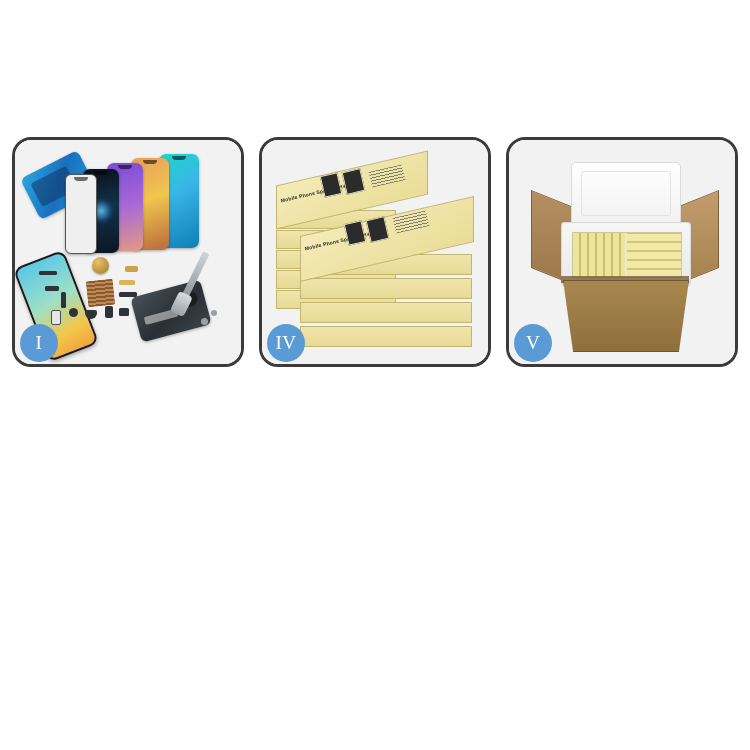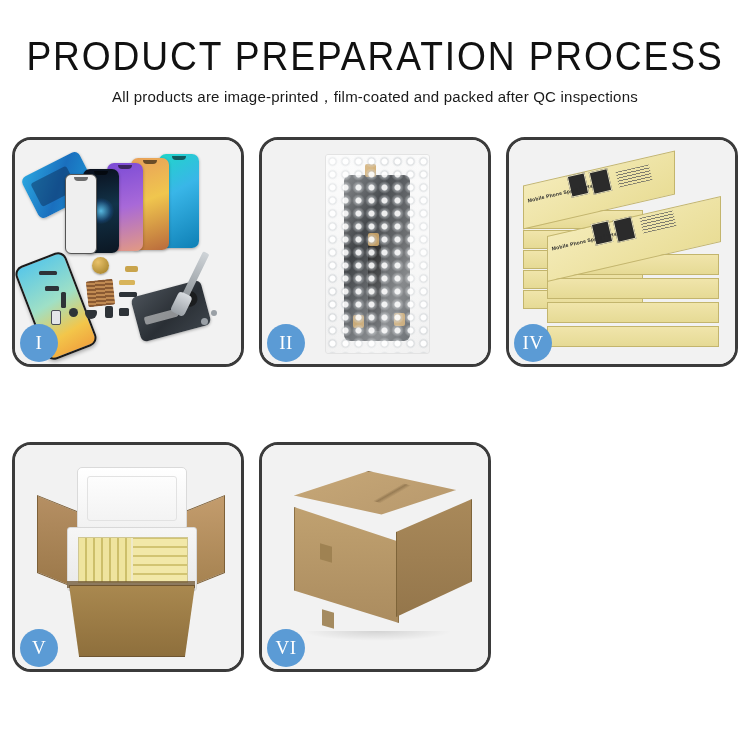--- a/index.html
+++ b/index.html
@@ -248,24 +248,20 @@
   .p6 .tapeB{position:absolute;left:60px;top:166px;width:12px;height:16px;
     background:#9c7f50;opacity:.9;transform:skewY(17deg);}
   .p6 .gshadow{position:absolute;left:40px;top:186px;width:150px;height:10px;
     background:radial-gradient(ellipse at 50% 0%,rgba(0,0,0,.13),transparent 70%);}
 </style>
 </head>
 <body>
 
 <div class="page">
 
-  <div class="header">
-    <div class="title">PRODUCT PREPARATION PROCESS</div>
-    <div class="subtitle">All products are image-printed，film-coated and packed after QC inspections</div>
-  </div>
 
   <div class="grid">
 
     <div class="panel p1">
       <div class="canvas">
         <div class="blue-film"></div>
         <div class="fan">
           <div class="ph f1">
               <span class="notch"></span>
             </div>
@@ -297,35 +293,20 @@
         <span class="sp h"></span>
         <span class="sp i"></span>
         <span class="sp j"></span>
         <span class="sp k"></span>
         <span class="sp l"></span>
         <span class="sp m"></span>
       </div>
       <div class="badge">I</div>
     </div>
 
-    <div class="panel p2">
-      <div class="canvas">
-        <div class="bag">
-          <div class="screen"></div>
-          <div class="flex"></div>
-          <span class="tape t1"></span>
-          <span class="tape t2"></span>
-          <span class="tape t3"></span>
-          <span class="tape t4"></span>
-          <div class="bubbles"></div>
-          <div class="sheen"></div>
-        </div>
-      </div>
-      <div class="badge">II</div>
-    </div>
 
 
     <div class="panel p4">
       <div class="canvas">
         <div class="stack">
           <span class="bx bl bl5"></span>
           <span class="bx bl bl4"></span>
           <span class="bx bl bl3"></span>
           <span class="bx bl bl2"></span>
           <span class="bx bl bl1"></span>
@@ -358,27 +339,15 @@
             <span class="rowA"></span>
             <span class="rowB"></span>
           </div>
         </div>
         <div class="rim"></div>
         <div class="body"></div>
       </div>
       <div class="badge">V</div>
     </div>
 
-    <div class="panel p6">
-      <div class="canvas">
-        <div class="topface"></div>
-        <div class="seam"></div>
-        <div class="front"></div>
-        <div class="side"></div>
-        <div class="tapeA"></div>
-        <div class="tapeB"></div>
-        <div class="gshadow"></div>
-      </div>
-      <div class="badge">VI</div>
-    </div>
 
   </div>
 </div>
 
 </body></html>

